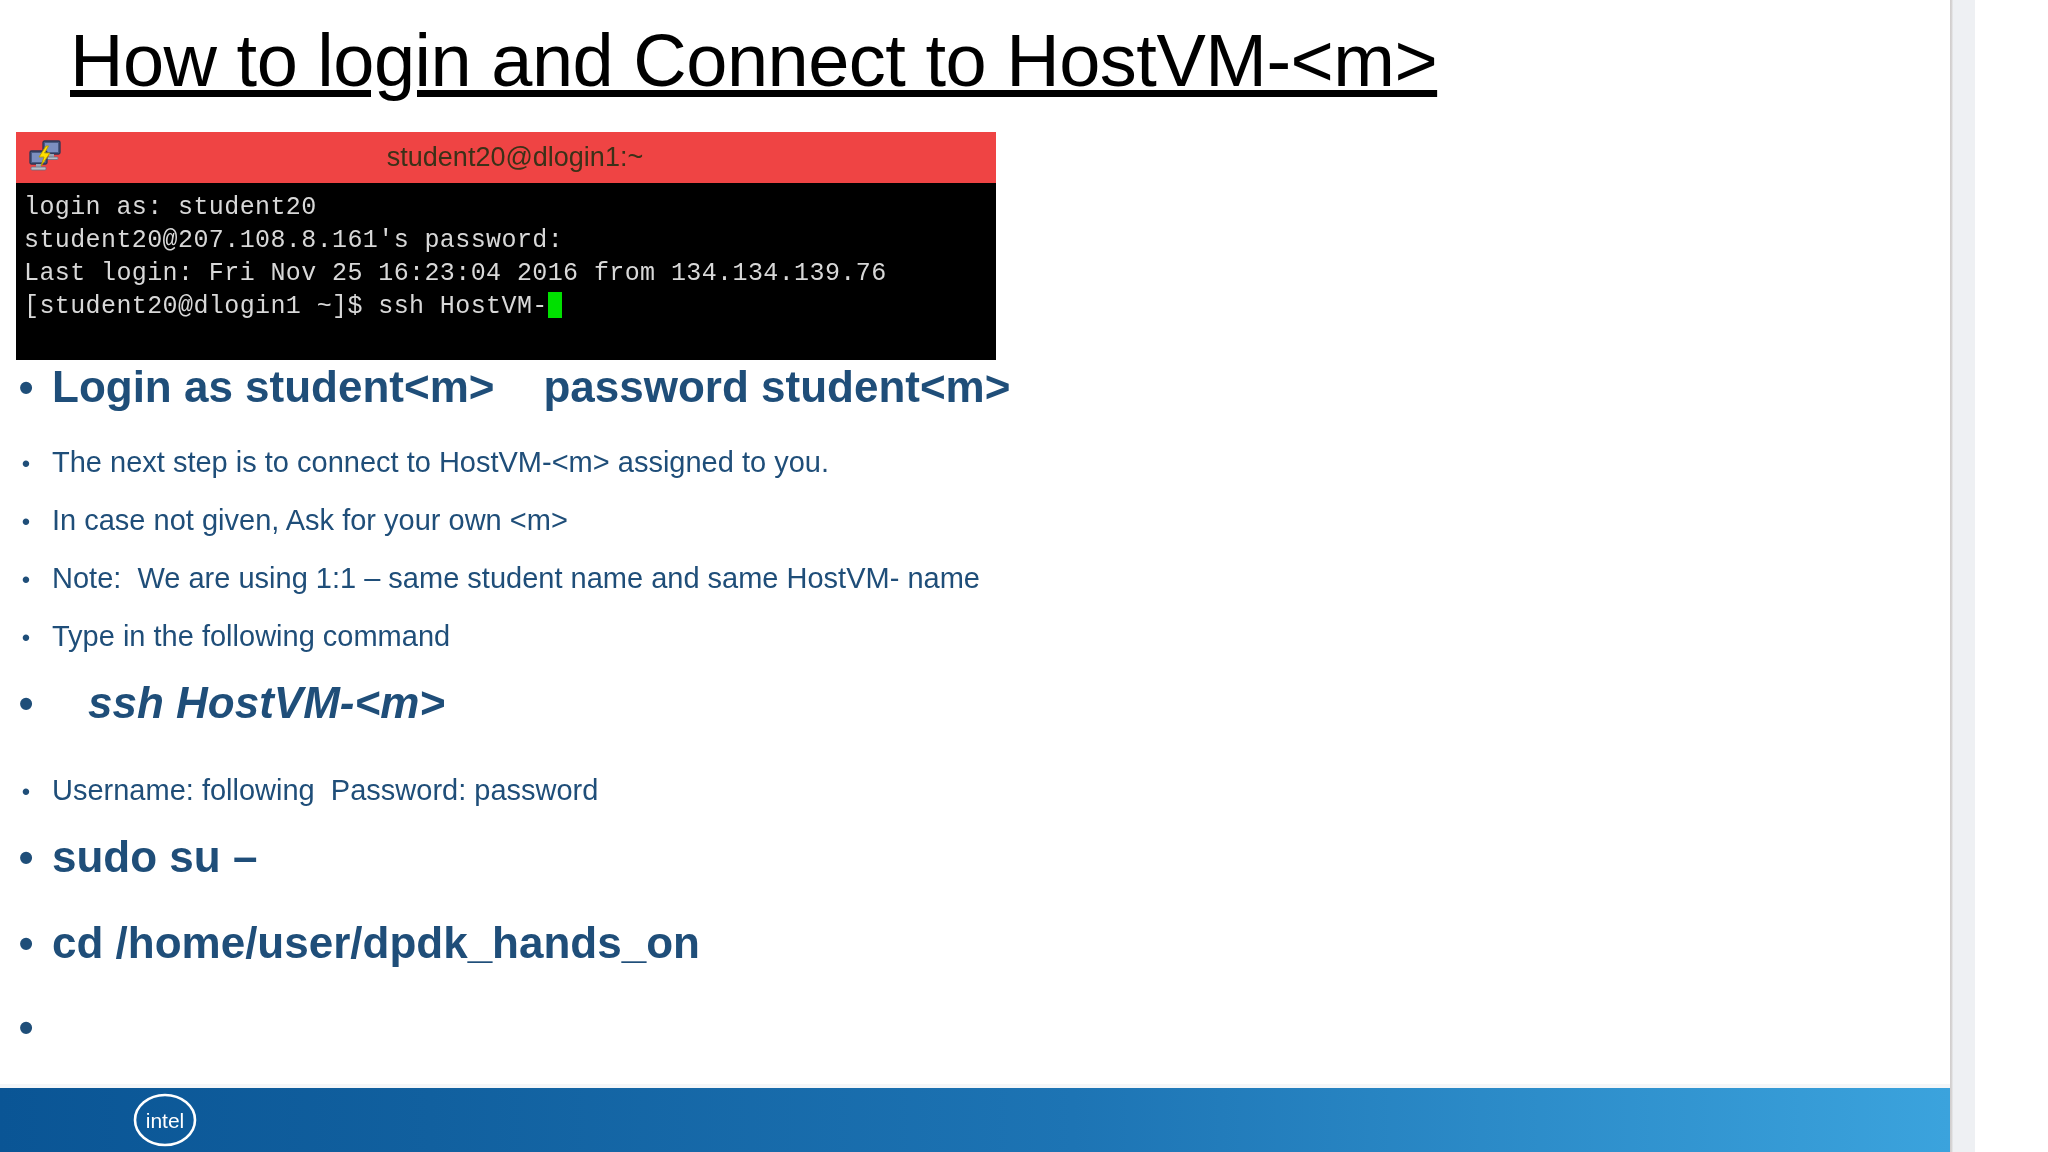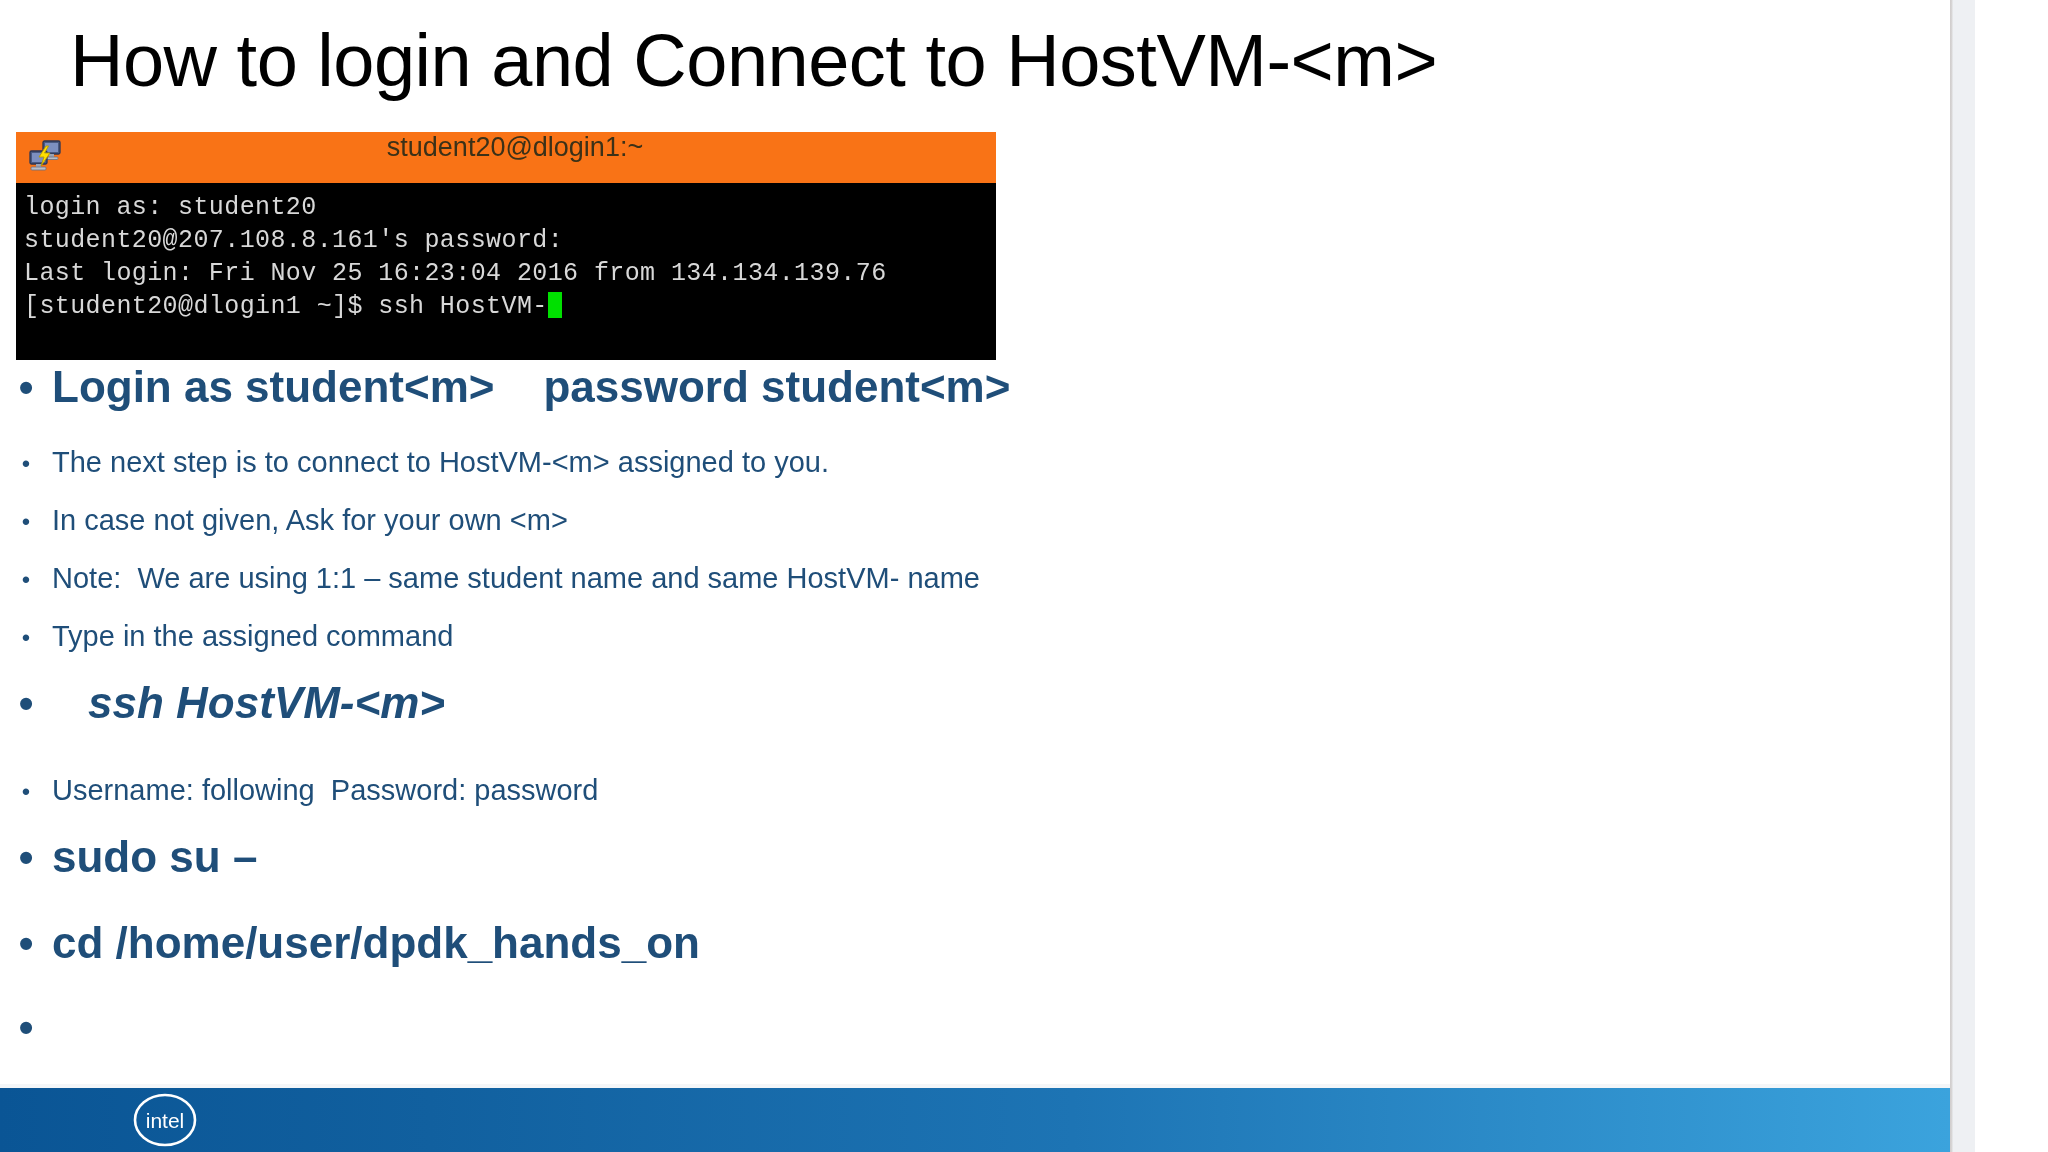--- a/index.html
+++ b/index.html
@@ -54,36 +54,38 @@
     position: absolute;
     left: 70px;
     top: 18px;
     width: 1800px;
     font-family: "Liberation Sans", sans-serif;
     font-size: 74px;
     font-weight: 400;
     color: #000000;
     letter-spacing: -0.5px;
     white-space: nowrap;
+    text-decoration: underline;
   }
 
   
   .terminal {
     position: absolute;
     left: 16px;
     top: 132px;
     width: 980px;
     height: 228px;
     box-sizing: border-box;
   }
   .terminal-titlebar {
     position: relative;
     height: 51px;
-    background: #f97316;
+    background: #ef4444;
     display: flex;
+    align-items: center;
   }
   .terminal-icon {
     position: absolute;
     left: 10px;
     top: 6px;
     width: 38px;
     height: 38px;
   }
   .terminal-title {
     width: 100%;
@@ -238,21 +240,21 @@
       <span class="bullet-text">In case not given, Ask for your own &lt;m&gt;</span>
     </div>
 
     <div class="bullet-row lvl-small">
       <span class="bullet-mark">•</span>
       <span class="bullet-text">Note:  We are using 1:1 – same student name and same HostVM- name</span>
     </div>
 
     <div class="bullet-row lvl-small">
       <span class="bullet-mark">•</span>
-      <span class="bullet-text">Type in the assigned command</span>
+      <span class="bullet-text">Type in the following command</span>
     </div>
 
     <div class="bullet-row lvl-big" style="height:96px;">
       <span class="bullet-mark">•</span>
       <span class="bullet-text italic-bold">ssh HostVM-&lt;m&gt;</span>
     </div>
 
     <div class="bullet-row lvl-small">
       <span class="bullet-mark">•</span>
       <span class="bullet-text">Username: following  Password: password</span>

